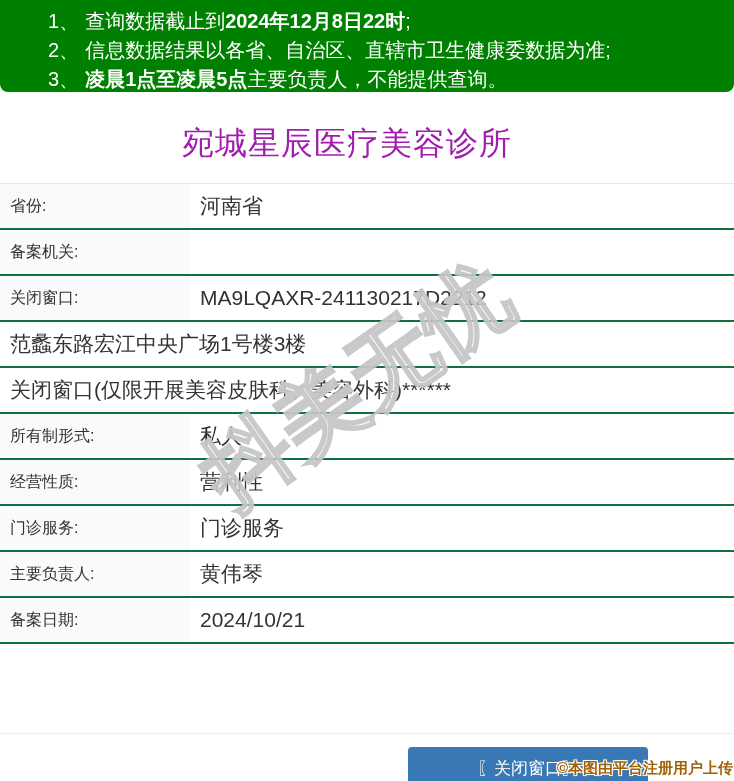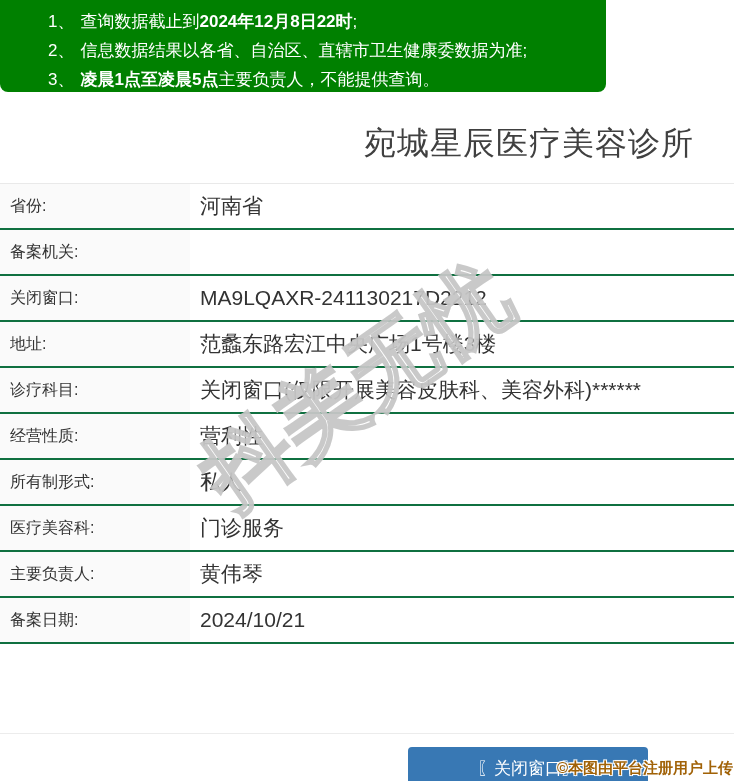--- a/index.html
+++ b/index.html
@@ -9,47 +9,47 @@
     overflow: hidden;
     background: #ffffff;
     font-family: "Liberation Sans", "DejaVu Sans", sans-serif;
     color: #333333;
   }
 
   
   .notice {
     position: absolute;
     top: 0; left: 0;
-    width: 606px; height: 92px;
+    width: 734px; height: 92px;
     background: #008000;
     border-radius: 0 0 8px 8px;
     color: #ffffff;
-    font-size: 17px;
+    font-size: 20px;
     box-sizing: border-box;
     padding-top: 7px;
   }
   .notice-line {
     padding-left: 48px;
     line-height: 29px;
     white-space: nowrap;
   }
   .notice-line .num { margin-right: 6px; }
   .notice-line .bold { font-weight: bold; }
 
   
   .page-title {
     position: absolute;
     top: 122px; left: 0;
     width: 734px;
     box-sizing: border-box;
-    text-align: right;
+    text-align: center;
     padding-right: 40px;
     font-size: 32px;
     line-height: 42px;
-    color: #404040;
+    color: #a21caf;
     letter-spacing: 1px;
   }
 
   
   .info-table {
     position: absolute;
     top: 183px; left: 0;
     width: 734px;
     border-top: 1px solid #e9e9e9;
   }
@@ -160,37 +160,35 @@
     <div class="cell-value">河南省</div>
   </div>
   <div class="info-row">
     <div class="cell-label">备案机关:</div>
   </div>
   <div class="info-row">
     <div class="cell-label">关闭窗口:</div>
     <div class="cell-value">MA9LQAXR-241130217D2212</div>
   </div>
   <div class="info-row">
-    <div class="cell-label">地址:</div>
     <div class="cell-value">范蠡东路宏江中央广场1号楼3楼</div>
   </div>
   <div class="info-row">
-    <div class="cell-label">诊疗科目:</div>
     <div class="cell-value">关闭窗口(仅限开展美容皮肤科、美容外科)******</div>
+  </div>
+  <div class="info-row">
+    <div class="cell-label">所有制形式:</div>
+    <div class="cell-value">私人</div>
   </div>
   <div class="info-row">
     <div class="cell-label">经营性质:</div>
     <div class="cell-value">营利性</div>
   </div>
   <div class="info-row">
-    <div class="cell-label">所有制形式:</div>
-    <div class="cell-value">私人</div>
-  </div>
-  <div class="info-row">
-    <div class="cell-label">医疗美容科:</div>
+    <div class="cell-label">门诊服务:</div>
     <div class="cell-value">门诊服务</div>
   </div>
   <div class="info-row">
     <div class="cell-label">主要负责人:</div>
     <div class="cell-value">黄伟琴</div>
   </div>
   <div class="info-row">
     <div class="cell-label">备案日期:</div>
     <div class="cell-value">2024/10/21</div>
   </div>

